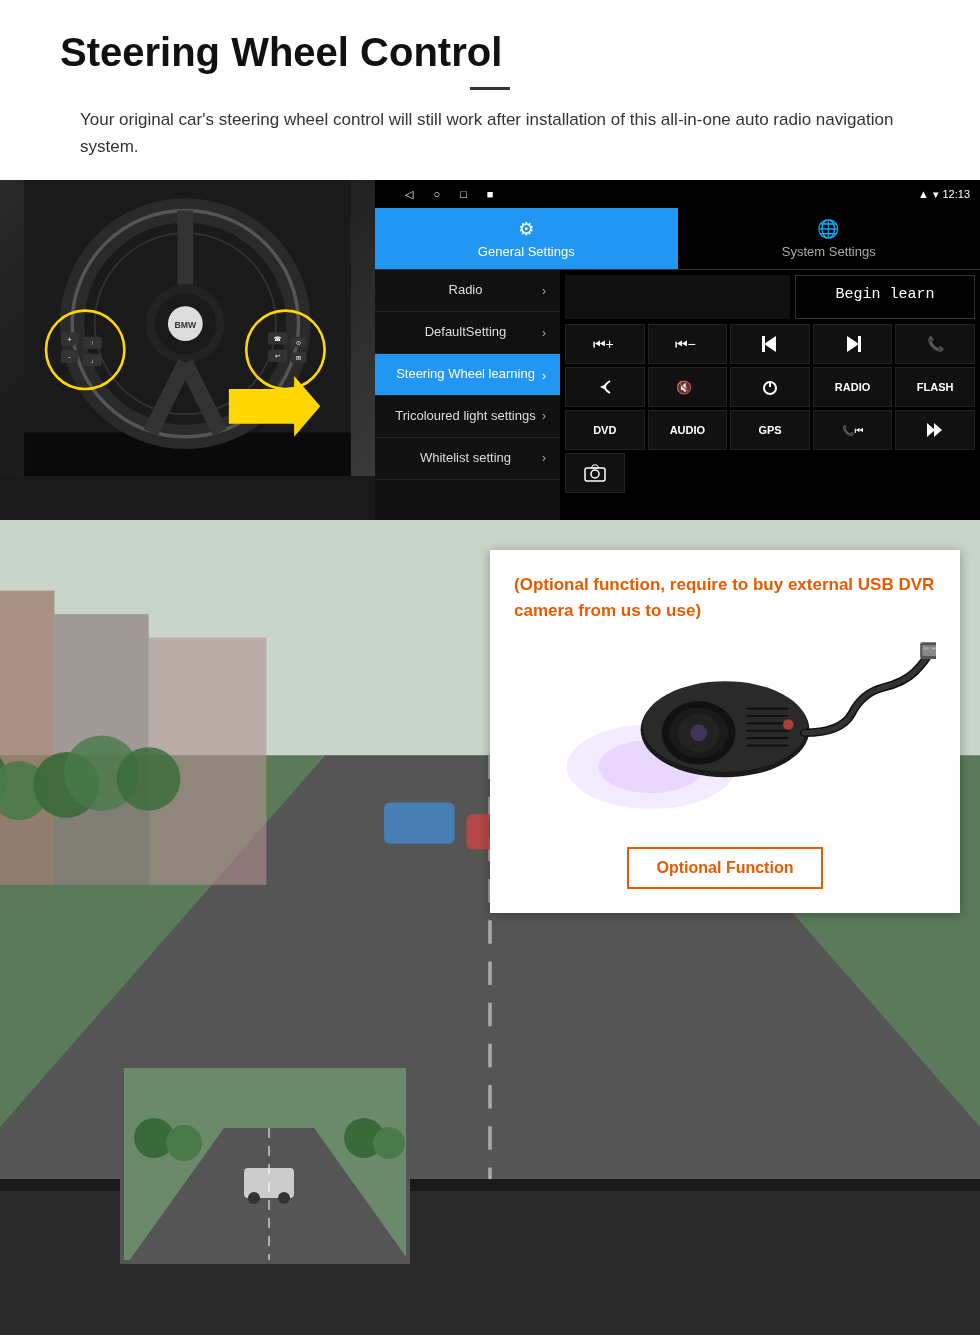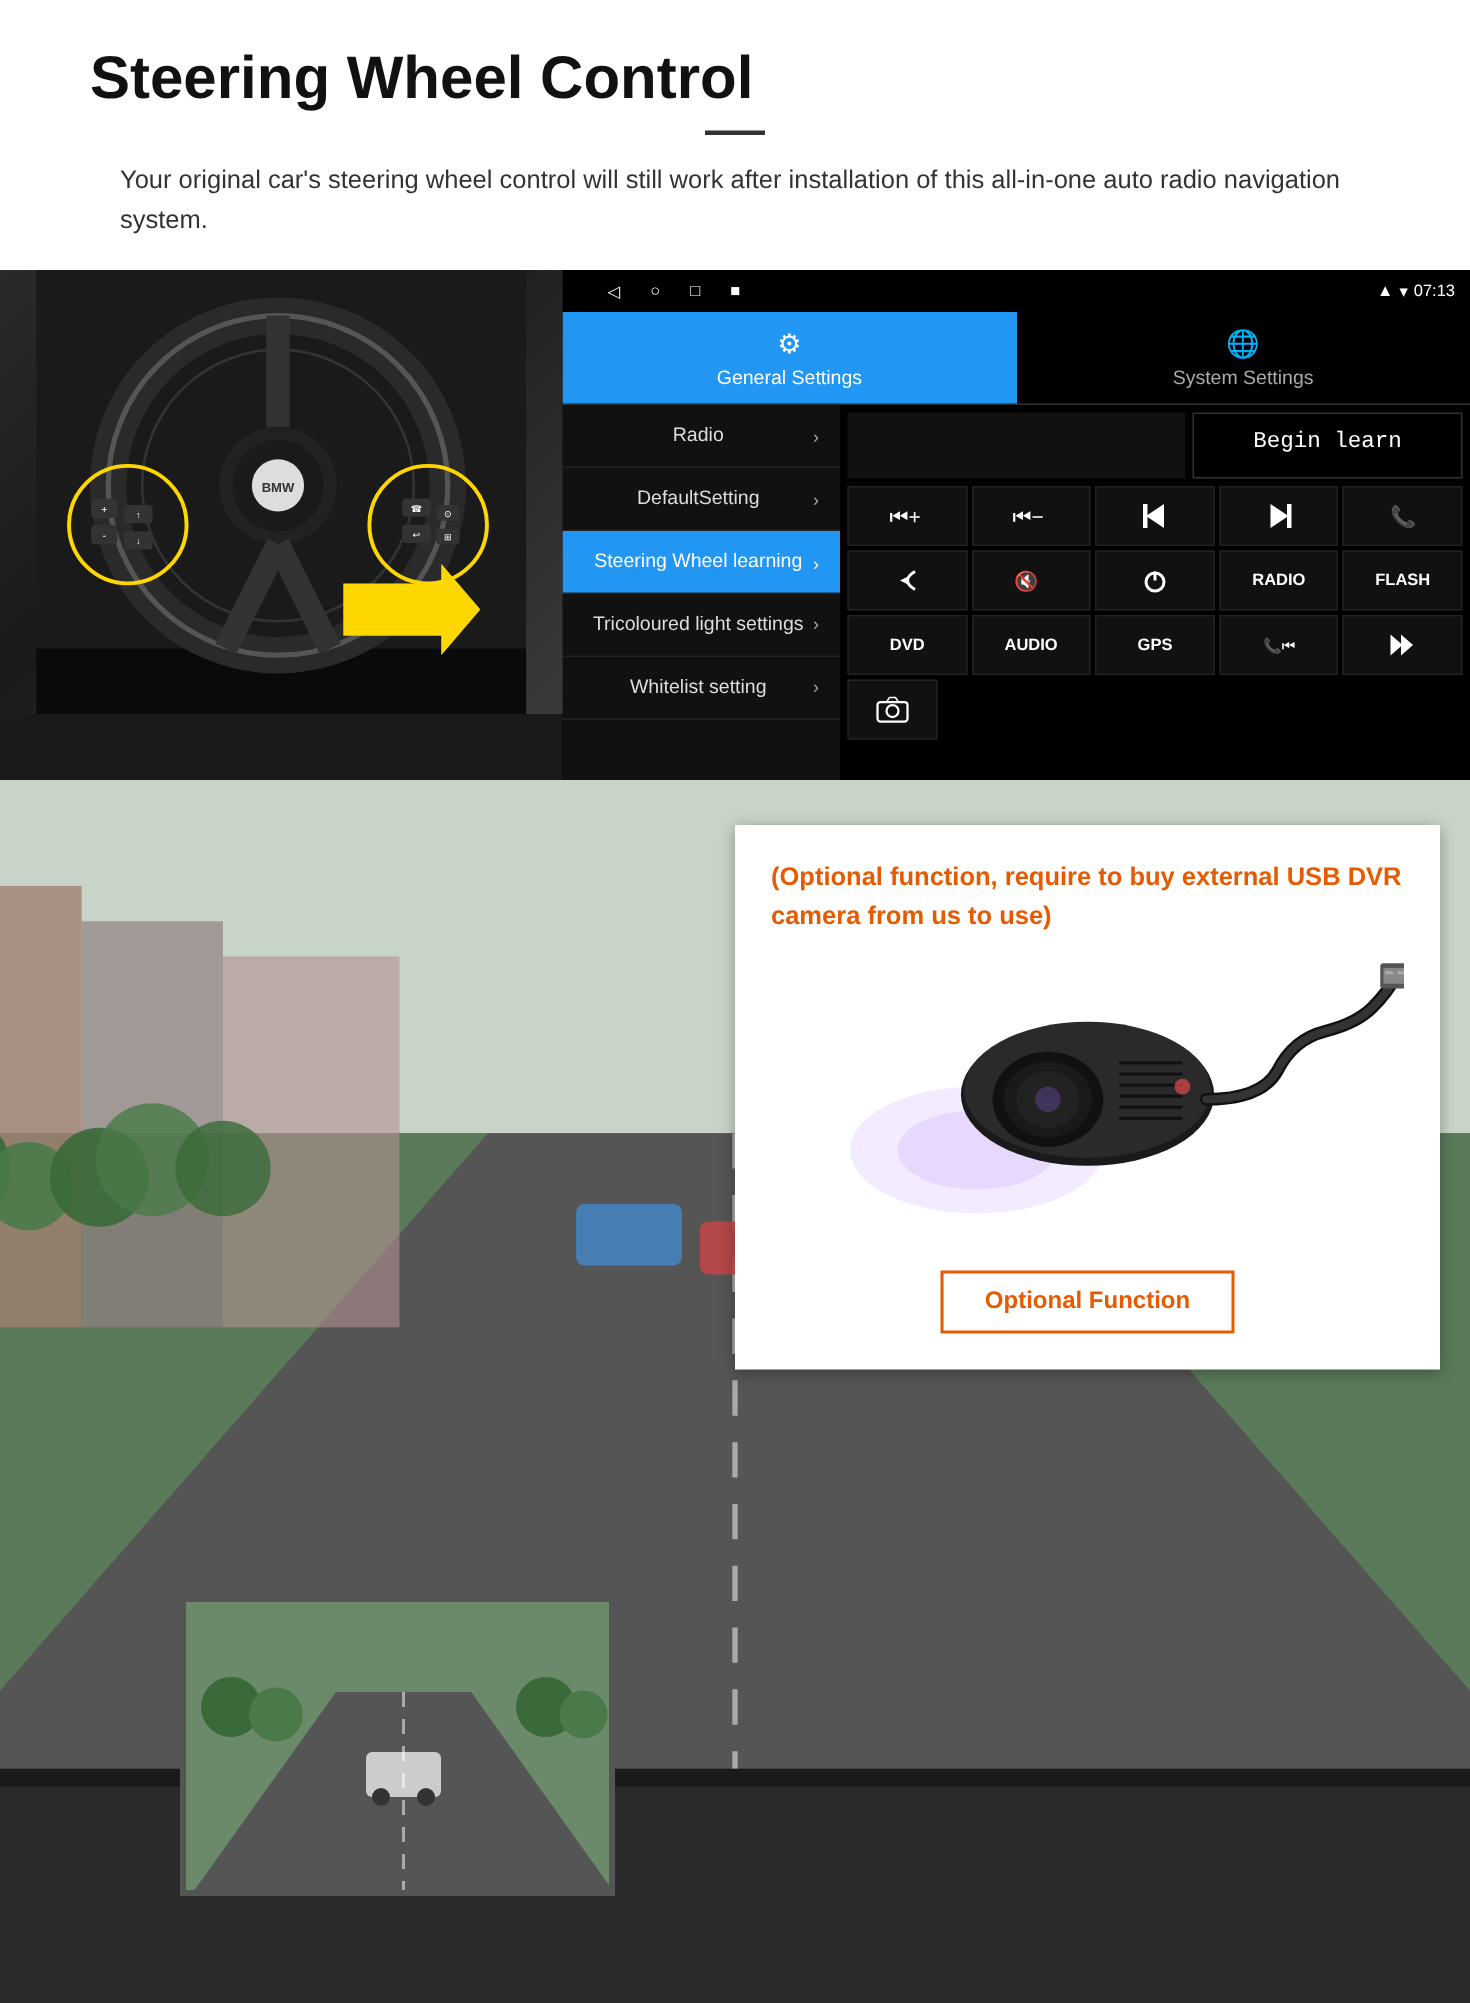--- a/index.html
+++ b/index.html
@@ -381,21 +381,21 @@
     <div class="status-bar">
       <div class="nav-bar">
         <span>◁</span>
         <span>○</span>
         <span>□</span>
         <span>■</span>
       </div>
       <div class="status-icons">
         <span>▲</span>
         <span>▾</span>
-        <span>07:13</span>
+        <span>12:13</span>
       </div>
     </div>
 
     <div class="settings-tabs">
       <div class="tab-item active">
         <span class="tab-icon">⚙</span>
         <span>General Settings</span>
       </div>
       <div class="tab-item">
         <span class="tab-icon">🌐</span>

